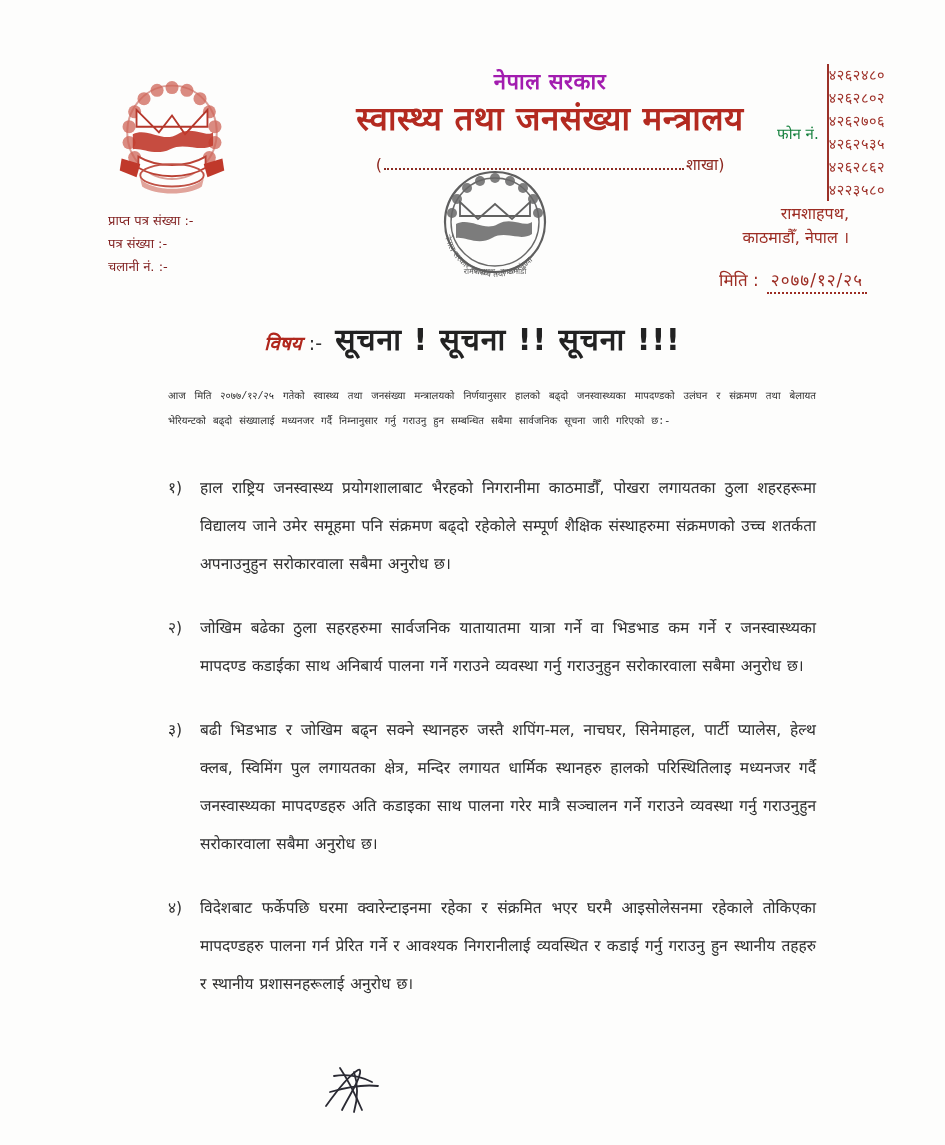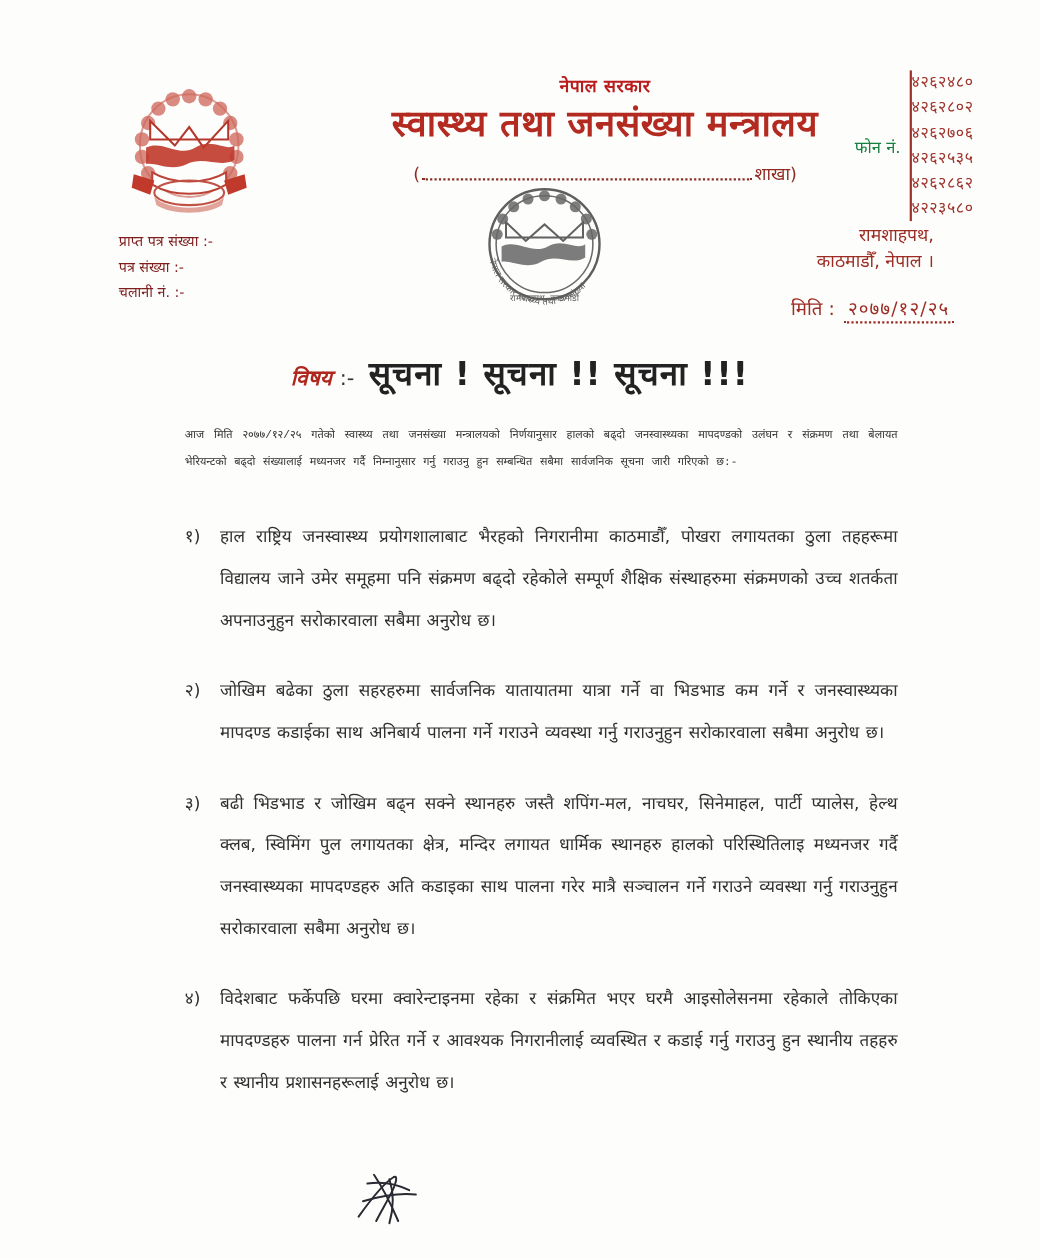--- a/index.html
+++ b/index.html
@@ -40,22 +40,22 @@
 
   .title-block {
     position: absolute;
     left: 170px;
     top: 8px;
     width: 560px;
     text-align: center;
   }
   .gov-line {
     font-family: "DejaVu Sans", sans-serif;
-    color: #b91c1c;
-    font-size: 16px;
+    color: #a21caf;
+    font-size: 22px;
     font-weight: bold;
     letter-spacing: 0.5px;
     line-height: 1.1;
   }
   .ministry-line {
     font-family: "DejaVu Sans", sans-serif;
     color: #b32a20;
     font-size: 33px;
     font-weight: bold;
     margin-top: 4px;
@@ -345,21 +345,21 @@
   </div>
 
   <div class="body-wrap">
     <div class="intro">
       <p>आज मिति २०७७/१२/२५ गतेको स्वास्थ्य तथा जनसंख्या मन्त्रालयको निर्णयानुसार हालको बढ्दो जनस्वास्थ्यका मापदण्डको उलंघन र संक्रमण तथा बेलायत भेरियन्टको बढ्दो संख्यालाई मध्यनजर गर्दै निम्नानुसार गर्नु गराउनु हुन सम्बन्धित सबैमा सार्वजनिक सूचना जारी गरिएको छ:-</p>
     </div>
 
     <div class="points">
       <div class="point">
         <div class="point-num">१)</div>
-        <div class="point-text">हाल राष्ट्रिय जनस्वास्थ्य प्रयोगशालाबाट भैरहको निगरानीमा काठमाडौँ, पोखरा लगायतका ठुला तहहरूमा विद्यालय जाने उमेर समूहमा पनि संक्रमण बढ्दो रहेकोले सम्पूर्ण शैक्षिक संस्थाहरुमा संक्रमणको उच्च शतर्कता अपनाउनुहुन सरोकारवाला सबैमा अनुरोध छ।</div>
+        <div class="point-text">हाल राष्ट्रिय जनस्वास्थ्य प्रयोगशालाबाट भैरहको निगरानीमा काठमाडौँ, पोखरा लगायतका ठुला शहरहरूमा विद्यालय जाने उमेर समूहमा पनि संक्रमण बढ्दो रहेकोले सम्पूर्ण शैक्षिक संस्थाहरुमा संक्रमणको उच्च शतर्कता अपनाउनुहुन सरोकारवाला सबैमा अनुरोध छ।</div>
       </div>
       <div class="point">
         <div class="point-num">२)</div>
         <div class="point-text">जोखिम बढेका ठुला सहरहरुमा सार्वजनिक यातायातमा यात्रा गर्ने वा भिडभाड कम गर्ने र जनस्वास्थ्यका मापदण्ड कडाईका साथ अनिबार्य पालना गर्ने गराउने व्यवस्था गर्नु गराउनुहुन सरोकारवाला सबैमा अनुरोध छ।</div>
       </div>
       <div class="point">
         <div class="point-num">३)</div>
         <div class="point-text">बढी भिडभाड र जोखिम बढ्न सक्ने स्थानहरु जस्तै शपिंग-मल, नाचघर, सिनेमाहल, पार्टी प्यालेस, हेल्थ क्लब, स्विमिंग पुल लगायतका क्षेत्र, मन्दिर लगायत धार्मिक स्थानहरु हालको परिस्थितिलाइ मध्यनजर गर्दै जनस्वास्थ्यका मापदण्डहरु अति कडाइका साथ पालना गरेर मात्रै सञ्चालन गर्ने गराउने व्यवस्था गर्नु गराउनुहुन सरोकारवाला सबैमा अनुरोध छ।</div>
       </div>
       <div class="point">

